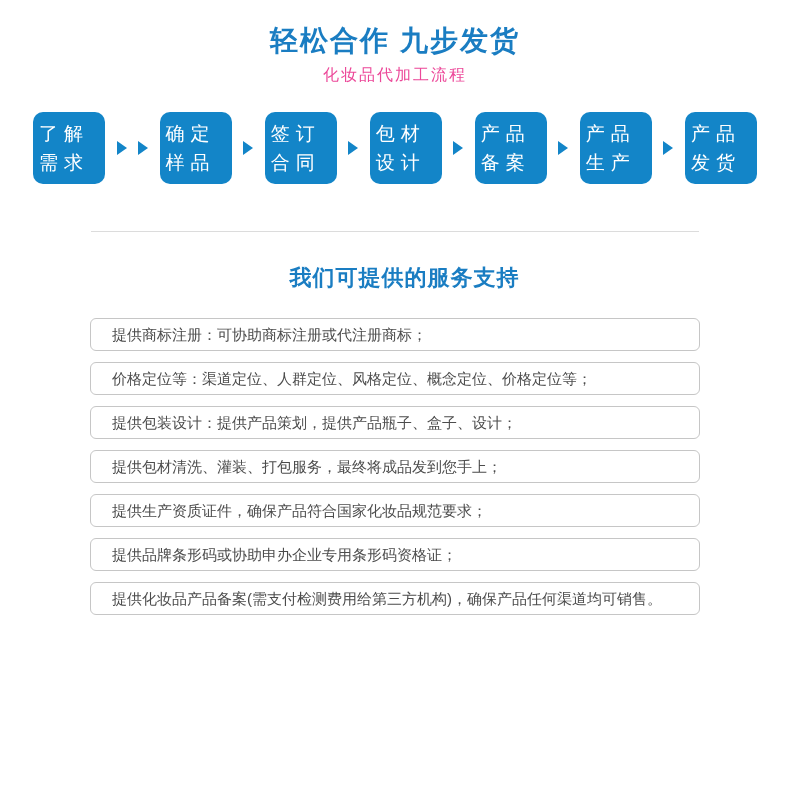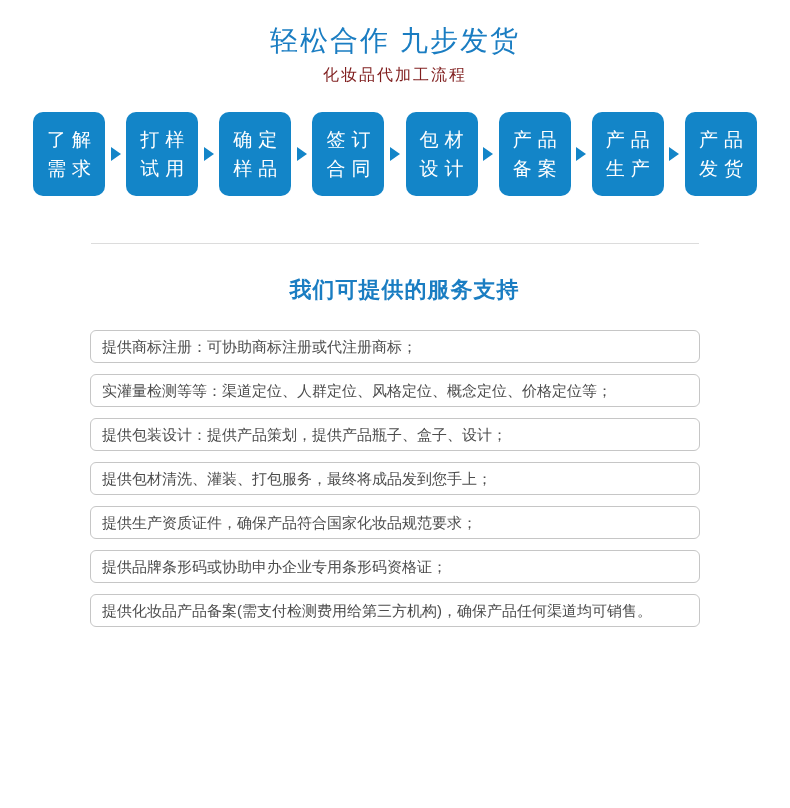--- a/index.html
+++ b/index.html
@@ -9,52 +9,52 @@
     --text-gray:#4c4c4c;
   }
   *{box-sizing:border-box;}
   html,body{margin:0;padding:0;background:#ffffff;}
   .page{
     width:790px;height:808px;background:#ffffff;overflow:hidden;
     font-family:"Liberation Sans","DejaVu Sans",sans-serif;
   }
   .header{text-align:center;padding-top:25px;}
   .main-title{
-    font-size:28px;font-weight:normal;color:var(--title-blue);
+    font-size:28px;font-weight:bold;color:var(--title-blue);
     letter-spacing:2px;line-height:32px;
   }
   .sub-title{
-    font-size:16px;color:#7f1d1d;margin-top:8px;letter-spacing:2px;
+    font-size:16px;color:#ec4899;margin-top:8px;letter-spacing:2px;
   }
   .flow{
     width:724px;margin:26px auto 0;
     display:flex;align-items:center;justify-content:space-between;
   }
   .step{
-    width:72px;height:84px;background:var(--blue);border-radius:10px;
+    width:72px;height:72px;background:var(--blue);border-radius:10px;
     color:#ffffff;display:flex;flex-direction:column;
-    justify-content:center;align-items:center;
+    justify-content:center;align-items:flex-start;
     font-size:19px;line-height:29px;flex:0 0 auto;
   }
   .step .step-line{letter-spacing:6px;padding-left:6px;white-space:nowrap;}
   .arrow{
     width:0;height:0;flex:0 0 auto;
     border-left:10px solid var(--blue);
     border-top:7px solid transparent;
     border-bottom:7px solid transparent;
   }
   .divider{width:608px;height:1px;background:#dcdcdc;margin:47px auto 0;}
   .section-title{
     text-align:center;font-size:22px;font-weight:bold;
     color:var(--title-blue);margin-top:31px;letter-spacing:1px;margin-left:19px;
   }
   .services{width:610px;margin:25px auto 0;}
   .service-item{
     display:flex;border:1px solid var(--border-gray);border-radius:6px;
-    padding:5px 11px;margin-bottom:11px;
+    padding:5px 21px;margin-bottom:11px;
     font-size:15px;line-height:21px;color:var(--text-gray);
     background:#ffffff;
   }
   .service-label{white-space:nowrap;flex:0 0 auto;}
   .service-text{flex:1 1 auto;}
 </style>
 </head>
 <body>
 
 <div class="page">
@@ -65,24 +65,20 @@
   </div>
 
   <div class="flow" id="flow">
   <div class="step">
     <span class="step-line">了解</span>
     <span class="step-line">需求</span>
   </div>
 
   <div class="arrow"></div>
 
-  <div class="step">
-    <span class="step-line">打样</span>
-    <span class="step-line">试用</span>
-  </div>
 
   <div class="arrow"></div>
 
   <div class="step">
     <span class="step-line">确定</span>
     <span class="step-line">样品</span>
   </div>
 
   <div class="arrow"></div>
 
@@ -124,21 +120,21 @@
 
   <div class="section-title">我们可提供的服务支持</div>
 
   <div class="services" id="services">
   <div class="service-item">
     <span class="service-label">提供商标注册：</span>
     <span class="service-text">可协助商标注册或代注册商标；</span>
   </div>
 
   <div class="service-item">
-    <span class="service-label">实灌量检测等等：</span>
+    <span class="service-label">价格定位等：</span>
     <span class="service-text">渠道定位、人群定位、风格定位、概念定位、价格定位等；</span>
   </div>
 
 
 
   <div class="service-item">
     <span class="service-label">提供包装设计：</span>
     <span class="service-text">提供产品策划，提供产品瓶子、盒子、设计；</span>
   </div>
 

